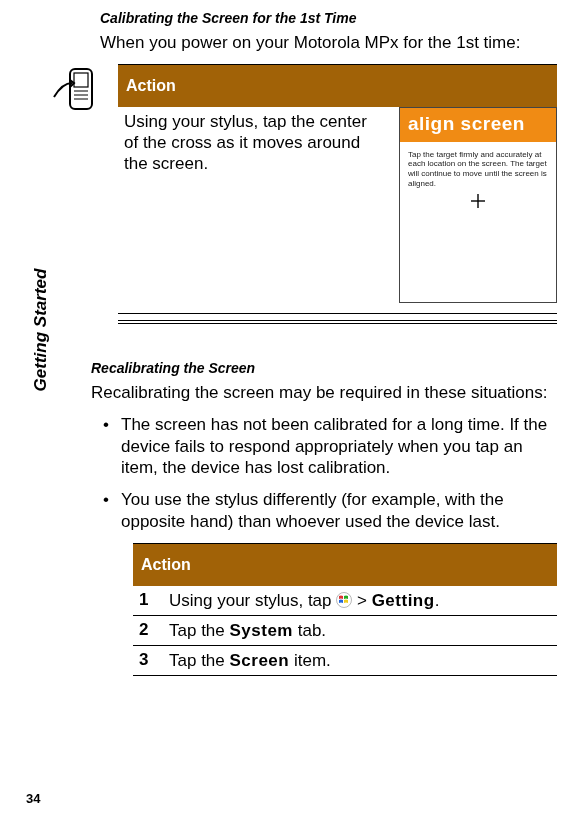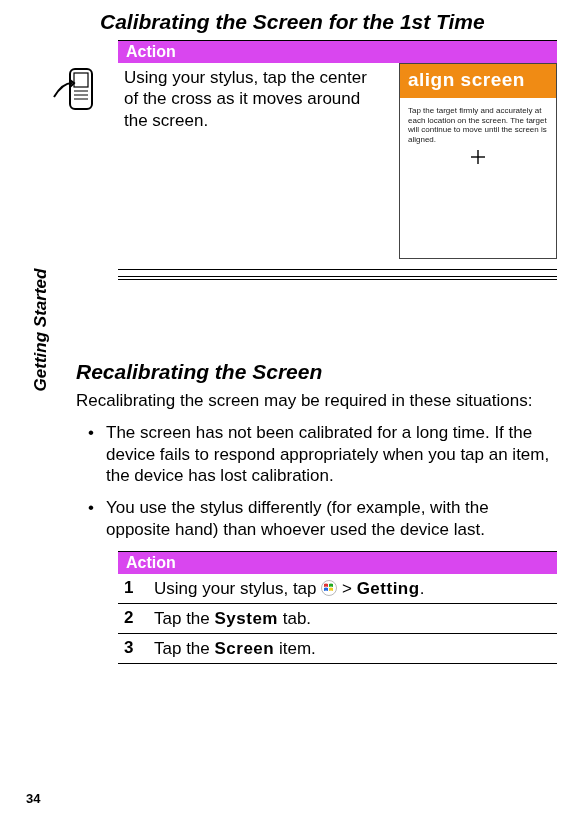--- a/index.html
+++ b/index.html
@@ -39,39 +39,39 @@
     width: 48px;
     height: 52px;
   }
   .content {
     position: absolute;
     left: 100px;
     right: 24px;
     top: 0;
   }
   h2.sec {
-    font-size: 21px;
+    font-size: 14px;
     font-weight: bold;
     font-style: italic;
     margin: 10px 0 6px 0;
   }
   p.body {
     font-size: 17px;
     line-height: 1.28;
     margin: 4px 0 10px 0;
   }
   .action-block {
     margin-left: 18px;
   }
   .action-hdr {
-    background: #d946ef;
+    background: #a16207;
     color: #fff;
     font-weight: bold;
     font-size: 16px;
-    padding: 2px 8px;
+    padding: 12px 8px;
   }
   .action-row {
     display: flex;
     align-items: flex-start;
     gap: 12px;
     border-bottom: 1px solid #000;
     padding: 4px 0 4px 0;
   }
   .action-row .num {
     font-weight: bold;
@@ -128,21 +128,21 @@
     padding: 4px 0 90px 0;
     font-size: 16px;
     font-weight: bold;
   }
   .rule-double {
     border-top: 4px double #000;
     margin: 6px 0 0 18px;
   }
   .section2 {
     position: absolute;
-    left: 76px;
+    left: 91px;
     right: 24px;
     top: 350px;
   }
   ul.bullets {
     list-style: none;
     padding: 0;
     margin: 4px 0 8px 0;
   }
   ul.bullets li {
     position: relative;
@@ -191,20 +191,21 @@
   <rect x="22" y="8" width="14" height="14" fill="none" stroke="#000" stroke-width="1.2"></rect>
   <line x1="22" y1="26" x2="36" y2="26" stroke="#000" stroke-width="1"></line>
   <line x1="22" y1="30" x2="36" y2="30" stroke="#000" stroke-width="1"></line>
   <line x1="22" y1="34" x2="36" y2="34" stroke="#000" stroke-width="1"></line>
   <path d="M 2 32 C 8 22, 14 18, 20 18" fill="none" stroke="#000" stroke-width="2"></path>
   <path d="M 18 15 L 22 18 L 18 22" fill="none" stroke="#000" stroke-width="2"></path>
 </svg>
 
 <div class="content">
   <h2 class="sec">Calibrating the Screen for the 1st Time</h2>
+  <p class="body">When you power on your Motorola MPx for the 1st time:</p>
 
   <div class="top-rule"></div>
   <div class="action-block">
     <div class="action-hdr">Action</div>
     <div class="first-action-wrap">
       <div class="first-action-text">Using your stylus, tap the center of the cross as it moves around the screen.</div>
       <div class="align-screen">
         <div class="titlebar">align screen</div>
         <div class="inst">Tap the target firmly and accurately at each location on the screen. The target will continue to move until the screen is aligned.</div>
         <div class="target">

